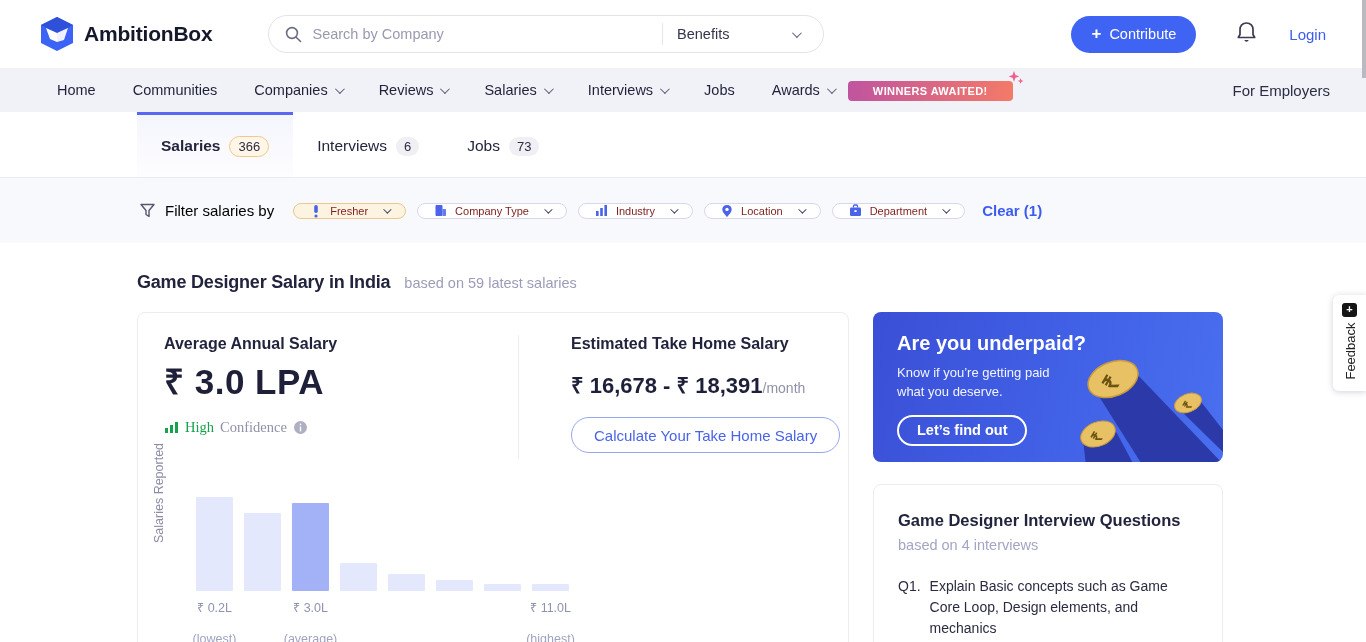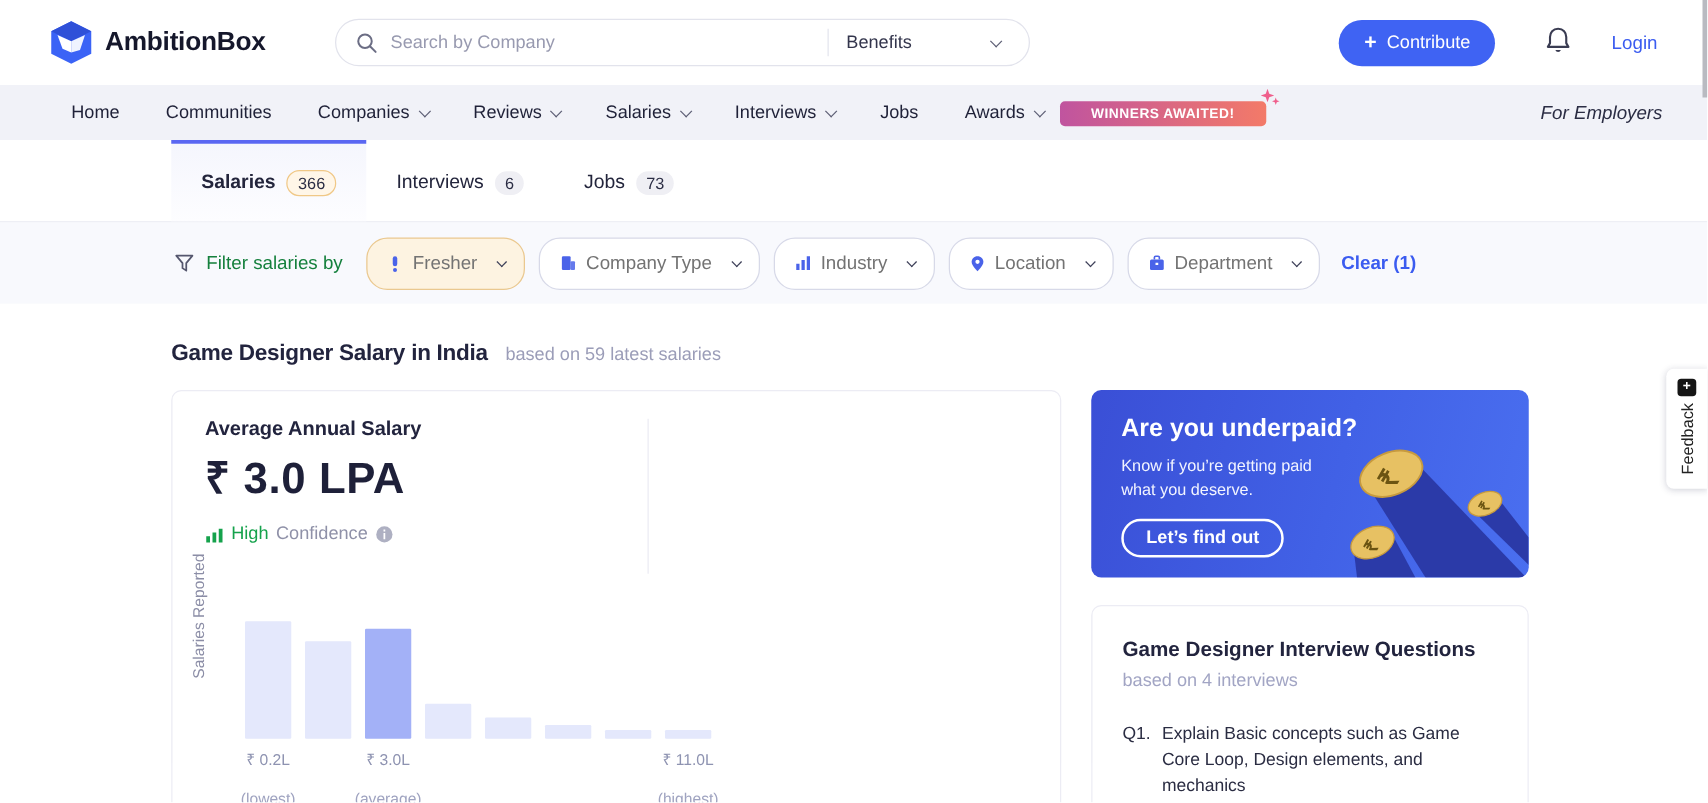--- a/index.html
+++ b/index.html
@@ -22,51 +22,51 @@
   .bell { margin-left:40px; cursor:pointer; }
   .login { margin-left:32px; color:#3b5cf0; font-size:15px; cursor:pointer; }
 
   
   .nav { height:44px; background:#f1f2f8; display:flex; align-items:center; padding:0 36px 0 57px; font-size:14.5px; color:#1f2138; }
   .nav-item { display:flex; align-items:center; margin-right:37px; cursor:pointer; white-space:nowrap; }
   .chev { display:inline-block; width:7px; height:7px; border-right:1.6px solid #5c5e74; border-bottom:1.6px solid #5c5e74; transform:rotate(45deg) translateY(-2px); margin-left:7px; }
   .winners-wrap { position:relative; margin-left:2px; }
   .winners-badge { background:linear-gradient(90deg,#c0549f,#f37a68); color:#fff; font-size:11px; font-weight:bold; letter-spacing:0.4px; padding:4px 25px; border-radius:4px; cursor:pointer; }
   .sparkle { position:absolute; top:-11px; right:-12px; }
-  .for-employers { margin-left:auto; font-size:15px; color:#2b2d44; cursor:pointer;font-style:italic; }
+  .for-employers { margin-left:auto; font-size:15px; color:#2b2d44; cursor:pointer; }
 
   
   .tabrow { height:66px; background:#fff; border-bottom:1px solid #e9eaf2; display:flex; padding-left:137px; }
   .tab { display:flex; align-items:center; gap:9px; padding:0 24px; font-size:15.5px; color:#23253c; cursor:pointer; border-top:3px solid transparent; }
   .tab.active { background:linear-gradient(#f5f6fd,#fdfdff); border-top:3px solid #5a67f2; font-weight:bold; }
   .count-badge { font-size:13px; color:#2b2d44; background:#efeff4; border-radius:11px; padding:2px 8px; font-weight:normal; }
   .count-badge.accent { background:#fff6e8; border:1px solid #f0c887; }
 
   
   .filterrow { height:65px; background:#f8f9fd; display:flex; align-items:center; padding-left:140px; }
-  .filter-caption { display:flex; align-items:center; gap:10px; color:#15803d; font-size:15px; margin-right:19px; }
-  .fpill { display:flex; align-items:center; gap:8px; background:#fff; border:1px solid #d7d9e8; border-radius:17px; height:42px; padding:0 16px; font-size:15px; color:#737373; margin-right:11px; cursor:pointer; }
+  .filter-caption { display:flex; align-items:center; gap:10px; color:#000000; font-size:15px; margin-right:19px; }
+  .fpill { display:flex; align-items:center; gap:8px; background:#fff; border:1px solid #d7d9e8; border-radius:17px; height:16px; padding:0 16px; font-size:11px; color:#7f1d1d; margin-right:11px; cursor:pointer; }
   .fpill .chev { border-color:#3e4059; width:6px; height:6px; }
   .fpill.active { background:#fdf3e1; border-color:#eac88f; }
   .clear-link { color:#3b5cf0; font-size:15px; font-weight:bold; margin-left:6px; cursor:pointer; }
 
   
   .main { padding:29px 0 0 137px; background:#fff; }
   .title-row { display:flex; align-items:baseline; gap:14px; }
   .h1 { font-size:18px; font-weight:bold; color:#22243e; letter-spacing:-0.2px; }
   .h1-sub { font-size:14.5px; color:#9b9db8; }
   .content-row { display:flex; gap:24px; margin-top:19px; align-items:flex-start; }
 
   
   .salary-card { width:712px; height:400px; border:1px solid #ececf4; border-radius:8px; background:#fff; }
   .card-top { display:flex; padding:22px 0 0 26px; height:146px;gap:24px; }
   .col-avg { width:330px; }
   .sec-title { font-size:16px; font-weight:bold; color:#22243e; }
   .big-value { font-size:35px; font-weight:bold; color:#1e2039; margin-top:4px; letter-spacing:0.5px; }
-  .confidence { display:flex; align-items:flex-end; gap:6px; margin-top:15px; font-size:14.5px; }
+  .confidence { display:flex; align-items:center; gap:6px; margin-top:15px; font-size:14.5px;font-family:Liberation Serif, serif; }
   .conf-high { color:#15a24c; }
   .conf-rest { color:#8f91a8; }
   .vdivider { width:1px; background:#ececf4; margin-right:28px; }
   .col-take { padding-top:0; }
   .take-value { margin-top:16px; font-size:22px; font-weight:bold; color:#1e2039; }
   .take-suffix { font-size:14px; color:#8f91a8; font-weight:normal; }
   .calc-btn { margin-top:18px; background:#fff; border:1px solid #97a6f0; color:#4a63e9; border-radius:19px; height:36px; padding:0 22px; font-size:15px; font-family:"Liberation Sans",sans-serif; cursor:pointer; }
 
   
   .chart-wrap { position:relative; margin-top:38px; padding-left:58px; }
@@ -279,20 +279,27 @@
               <span class="conf-high">High</span>
               <span class="conf-rest">Confidence</span>
               <svg width="15" height="15" viewBox="0 0 15 15">
                 <circle cx="7.5" cy="7.5" r="6.5" fill="#aeb0c2"></circle>
                 <rect x="6.8" y="6.4" width="1.4" height="5" fill="#fff"></rect>
                 <rect x="6.8" y="3.6" width="1.4" height="1.6" fill="#fff"></rect>
               </svg>
             </div>
           </div>
           <div class="vdivider"></div>
+          <div class="col-take">
+            <div class="sec-title">Estimated Take Home Salary</div>
+            <div class="take-value">
+              <span>₹ 16,678 - ₹ 18,391</span><span class="take-suffix">/month</span>
+            </div>
+            <button class="calc-btn">Calculate Your Take Home Salary</button>
+          </div>
         </div>
 
         <div class="chart-wrap">
           <span class="ylabel">Salaries Reported</span>
           <div class="bars">
               <div class="slot">
                 <div class="bar" style="height: 94px; background: rgb(228, 232, 252);"></div>
                 <div class="ticklab">
                   <div class="tick-val">₹ 0.2L</div>
                   <div class="tick-note">(lowest)</div>

